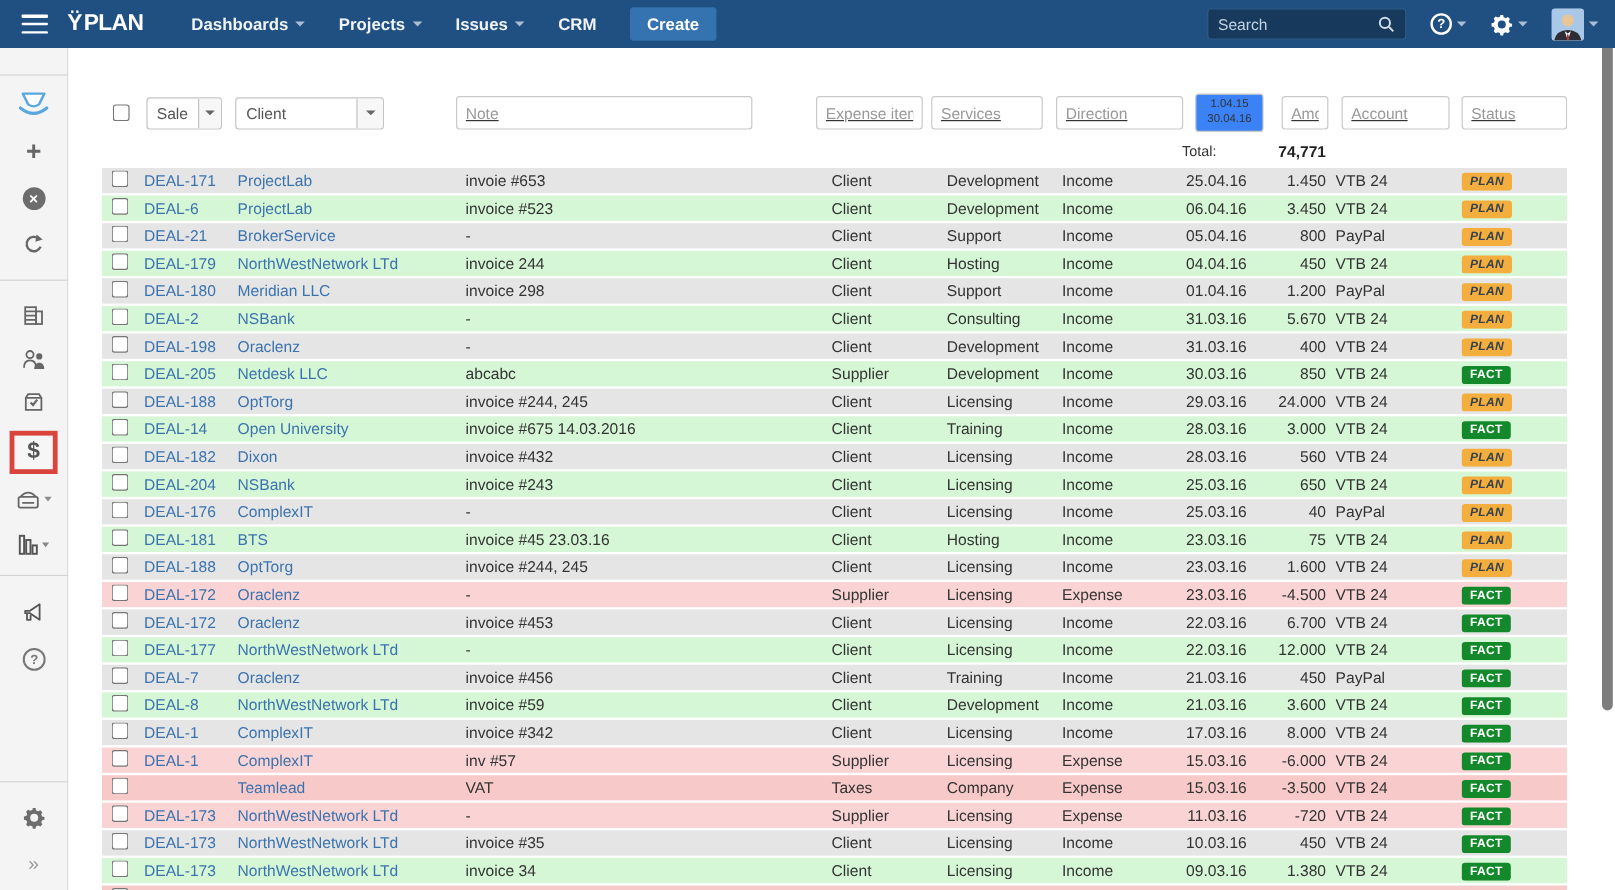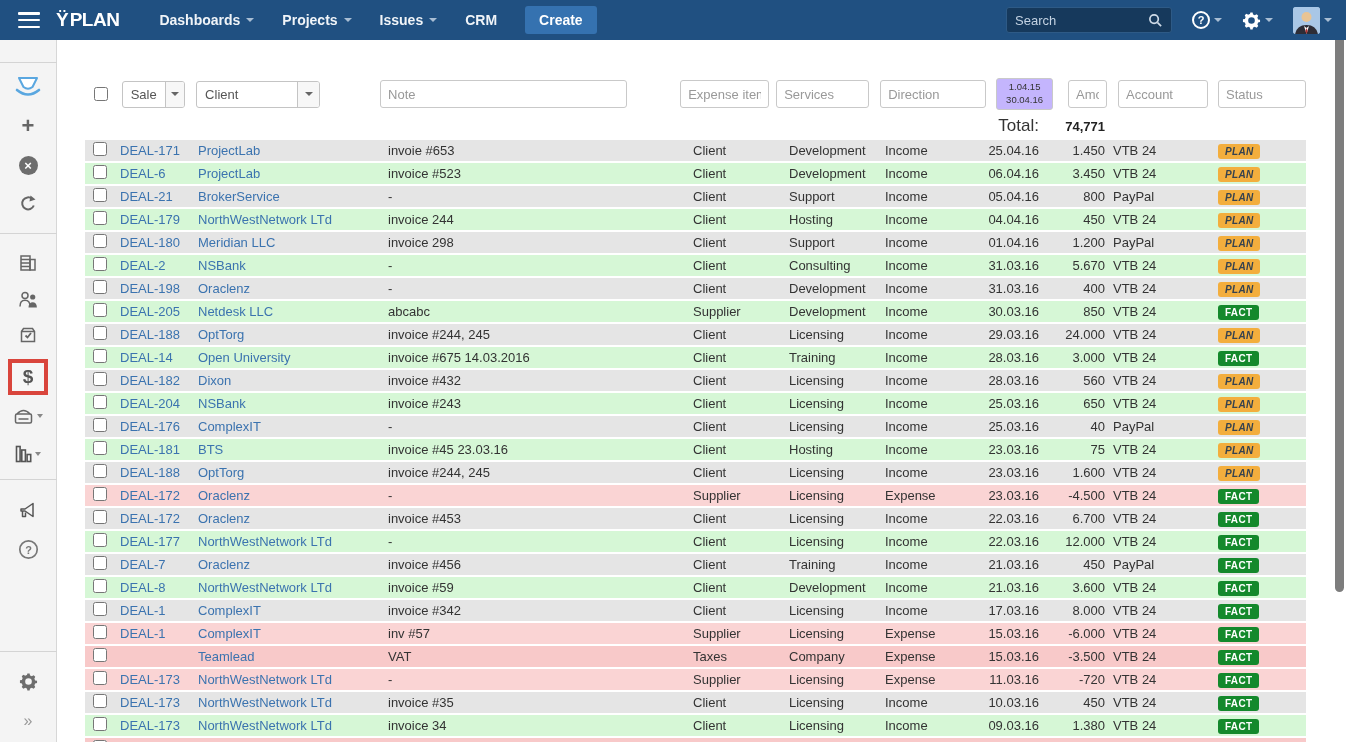--- a/index.html
+++ b/index.html
@@ -58,31 +58,31 @@
   
   .filter-row { display: flex; align-items: center; margin-top: 38px; height: 32px; }
   .filter-row input[type="checkbox"], .cell-check input[type="checkbox"] {
       width: 14px; height: 14px; accent-color: #fff; cursor: pointer; }
   .split-btn { height: 27px; display: flex; border: 1px solid #c4c4c4; border-radius: 3px;
                background: #fff; overflow: hidden; cursor: pointer; }
   .split-btn .lbl { display: flex; align-items: center; padding: 0 8px; font-size: 13px; color: #555; flex: 1; }
   .split-btn .arrow { width: 22px; border-left: 1px solid #c4c4c4; background: #f7f7f7;
                       display: flex; align-items: center; justify-content: center; }
   .ftext { height: 28px; border: 1px solid #c9c9c9; border-radius: 3px; font-size: 13px;
-           font-family: inherit; color: #333; padding: 0 7px; outline: none; }
+           font-family: inherit; color: #333; padding: 0 7px; outline: none; text-decoration: underline; }
   .ftext::placeholder { color: #999; }
-  .date-btn { height: 32px; background: #c4b5fd; border: 1px solid #c9c9c9; border-radius: 3px;
+  .date-btn { height: 32px; background: #3b82f6; border: 1px solid #c9c9c9; border-radius: 3px;
               font-size: 9.5px; line-height: 1.35; color: #333; text-align: center;
               font-family: inherit; cursor: pointer; padding: 2px 4px; }
 
   
   .grid { display: grid; grid-template-columns: 35px 78px 190px 305px 96px 96px 100px 58px 70px 105px 88px;
           width: 1221px; }
   .total-row { margin-top: 6px; height: 20px; align-items: center; }
-  .total-label { grid-column: 8; text-align: right; padding-right: 4px; font-size: 17px; color: #333; }
+  .total-label { grid-column: 8; text-align: left; padding-right: 4px; font-size: 12px; color: #333; }
   .total-value { grid-column: 9; text-align: right; padding-right: 8px; font-size: 13px;
                  font-weight: bold; color: #222; }
 
   
   .table { margin-top: 4px; }
   .trow { height: 23px; align-items: center; border-bottom: 2px solid #fff; }
   .trow.green { background: #e5e5e5; }
   .trow.green.alt { background: #d6f7d6; }
   .trow.red { background: #f8c9c9; }
   .trow.red.alt { background: #fad4d4; }

